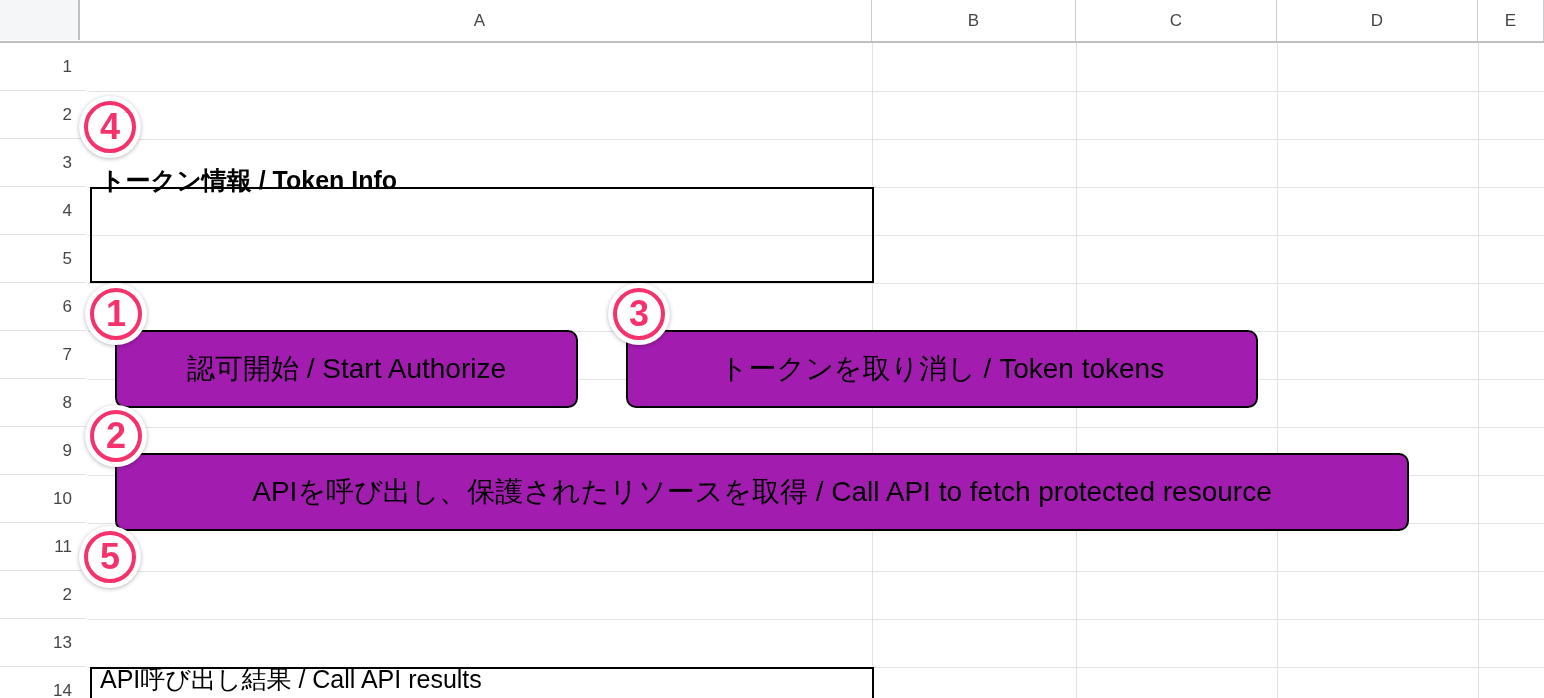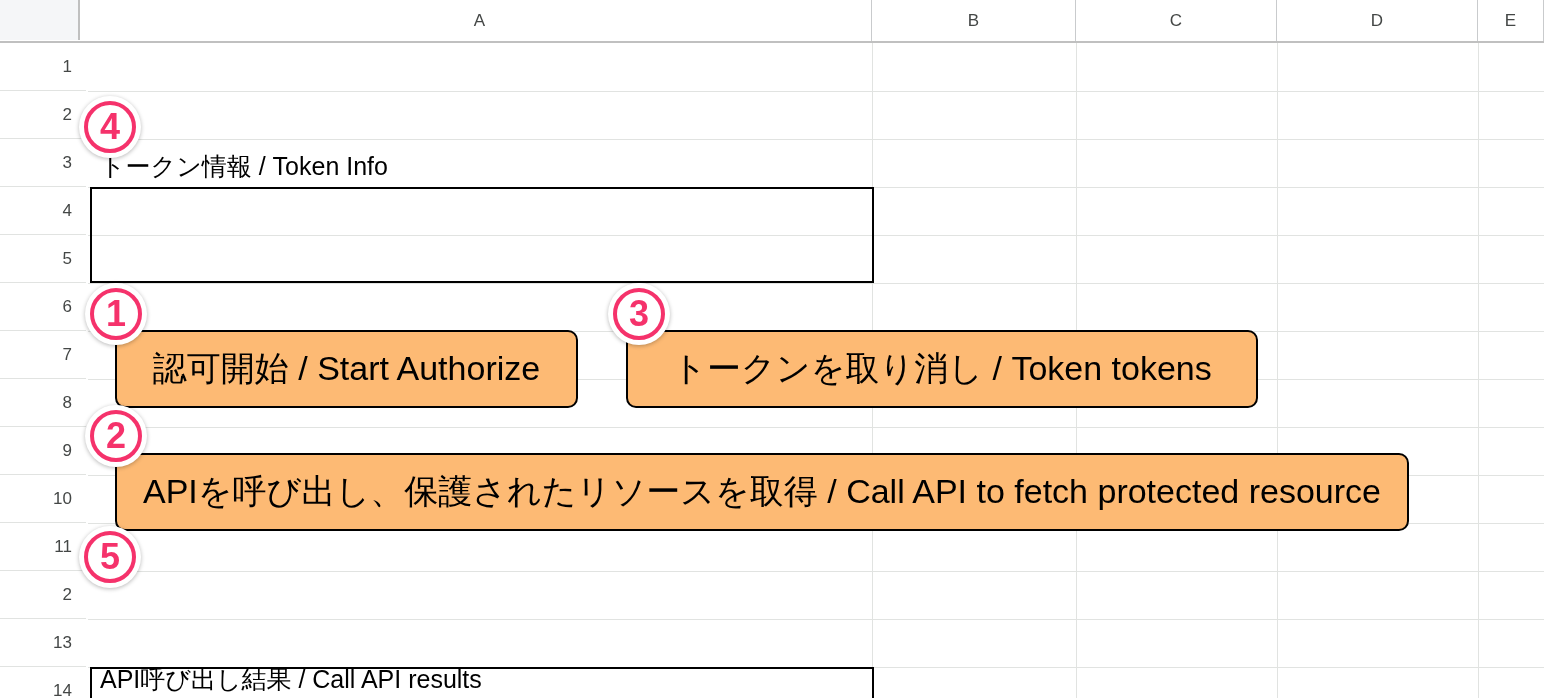--- a/index.html
+++ b/index.html
@@ -125,29 +125,29 @@
   .box-outline {
     position: absolute;
     border: 2px solid #000000;
     background: transparent;
     box-sizing: border-box;
   }
 
   
   .sheet-button {
     position: absolute;
-    background: #fdba74;
+    background: #a21caf;
     border: 2px solid #000000;
     border-radius: 10px;
     box-sizing: border-box;
     display: flex;
     align-items: center;
     justify-content: center;
     color: #000000;
-    font-size: 34px;
+    font-size: 28px;
     white-space: nowrap;
     font-family: "Liberation Sans", "DejaVu Sans", sans-serif;
     cursor: pointer;
   }
 
   
   .badge {
     position: absolute;
     width: 62px;
     height: 62px;
@@ -197,21 +197,21 @@
         <div class="gridline-h" style="top: 528px;"></div>
         <div class="gridline-h" style="top: 576px;"></div>
         <div class="gridline-h" style="top: 624px;"></div>
         <div class="gridline-v" style="left: 784px;"></div>
         <div class="gridline-v" style="left: 988px;"></div>
         <div class="gridline-v" style="left: 1189px;"></div>
         <div class="gridline-v" style="left: 1390px;"></div>
       </div>
 
 
-    <div class="cell-text label-cell" style="left:12px; top:107px;">トークン情報 / Token Info</div>
+    <div class="cell-text label-cell" style="left:12px; top:121px;font-weight:bold;">トークン情報 / Token Info</div>
 
     <div class="cell-text label-cell" style="left:12px; top:620px;">API呼び出し結果 / Call API results</div>
 
     <div class="box-outline" style="left:2px; top:144px; width:784px; height:96px;"></div>
 
     <div class="box-outline" style="left:2px; top:624px; width:784px; height:48px;"></div>
 
     <div class="sheet-button" style="left:27px; top:287px; width:463px; height:78px;">認可開始 / Start Authorize</div>
 
     <div class="sheet-button" style="left:538px; top:287px; width:632px; height:78px;">トークンを取り消し / Token tokens</div>

